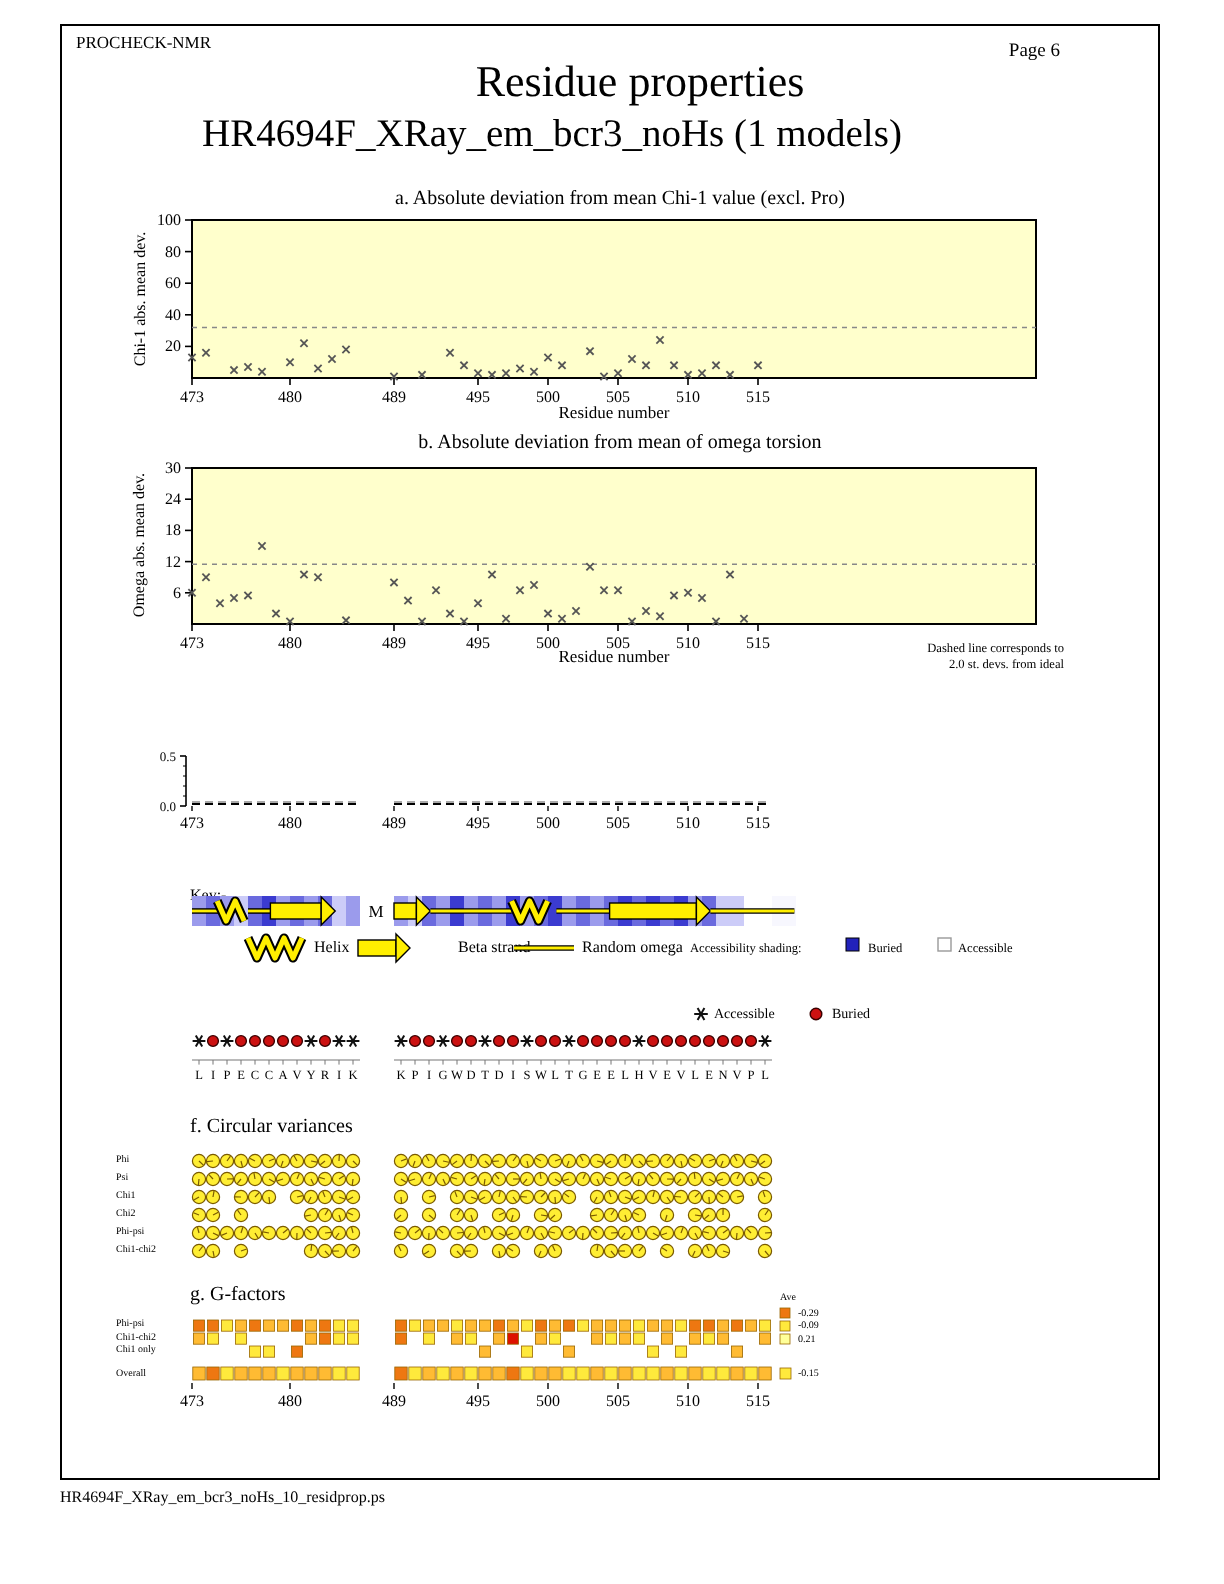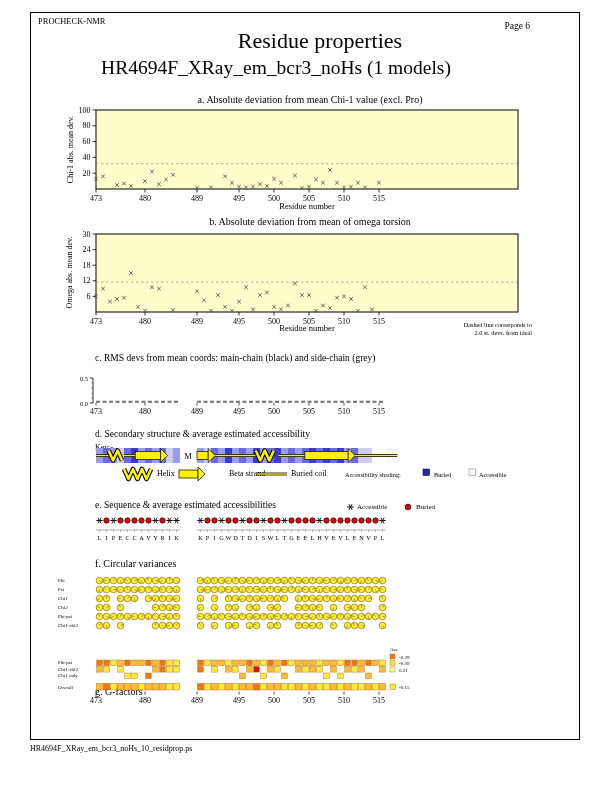--- a/index.html
+++ b/index.html
@@ -39,44 +39,41 @@
   <div class="abs fs85 ctr" style="left:157px;top:201px;width:300px;">Residue number</div>
 
   <div class="abs fs105 ctr" style="left:60px;top:216px;width:500px;">b. Absolute deviation from mean of omega torsion</div>
   <div class="abs fs8 ctr rot" style="left:22px;top:268px;width:95px;">Omega abs. mean dev.</div>
   <div class="abs fs85 ctr" style="left:157px;top:323px;width:300px;">Residue number</div>
   <div class="abs fs6 right" style="left:380px;top:321px;width:152px;">
     <div>Dashed line corresponds to</div>
     <div>2.0 st. devs. from ideal</div>
   </div>
 
-  <div class="abs fs95" style="left:95px;top:353px;">c. RMS devs from mean coords: main-chain (black) and side-chain (grey)</div>
-
-  <div class="abs fs95" style="left:95px;top:429px;">d. Secondary structure &amp; average estimated accessibility</div>
+
   <div class="abs fs8" style="left:95px;top:443px;">Key:-</div>
   <div class="abs fs8" style="left:157px;top:469px;">Helix</div>
   <div class="abs fs8" style="left:210px;top:469px;padding-left:19px;">Beta strand</div>
-  <div class="abs fs8" style="left:291px;top:469px;">Buried coil</div>
+  <div class="abs fs8" style="left:291px;top:469px;">Random omega</div>
   <div class="abs fs6" style="left:345px;top:471px;">Accessibility shading:</div>
   <div class="abs fs6" style="left:434px;top:471px;">Buried</div>
   <div class="abs fs6" style="left:479px;top:471px;">Accessible</div>
 
-  <div class="abs fs95" style="left:95px;top:500px;">e. Sequence &amp; average estimated accessibilities</div>
   <div class="abs fs7" style="left:357px;top:503px;">Accessible</div>
   <div class="abs fs7" style="left:416px;top:503px;">Buried</div>
 
   <div class="abs fs10" style="left:95px;top:558px;">f. Circular variances</div>
   <div class="abs fs5" style="left:58px;top:578px;">Phi</div>
   <div class="abs fs5" style="left:58px;top:587px;">Psi</div>
   <div class="abs fs5" style="left:58px;top:596px;">Chi1</div>
   <div class="abs fs5" style="left:58px;top:605px;">Chi2</div>
   <div class="abs fs5" style="left:58px;top:614px;">Phi-psi</div>
   <div class="abs fs5" style="left:58px;top:623px;">Chi1-chi2</div>
 
-  <div class="abs fs10" style="left:95px;top:642px;margin-top:44px;">g. G-factors</div>
+  <div class="abs fs10" style="left:95px;top:642px;">g. G-factors</div>
   <div class="abs fs5" style="left:58px;top:660px;">Phi-psi</div>
   <div class="abs fs5" style="left:58px;top:666.5px;">Chi1-chi2</div>
   <div class="abs fs5" style="left:58px;top:673px;">Chi1 only</div>
   <div class="abs fs5" style="left:58px;top:684.5px;">Overall</div>
   <div class="abs fs5" style="left:390px;top:647px;">Ave</div>
   <div class="abs fs5" style="left:399px;top:654.5px;">-0.29</div>
   <div class="abs fs5" style="left:399px;top:661px;">-0.09</div>
   <div class="abs fs5" style="left:399px;top:667.5px;">0.21</div>
   <div class="abs fs5" style="left:399px;top:685px;">-0.15</div>
 

